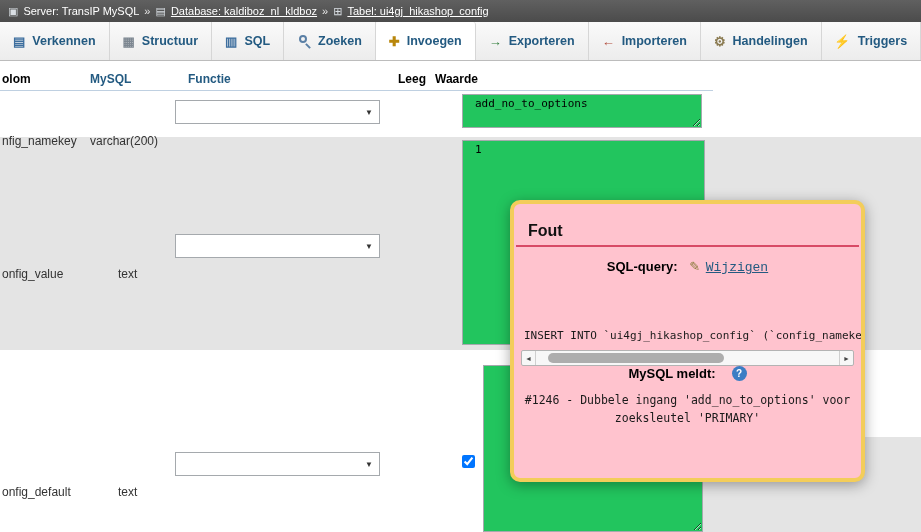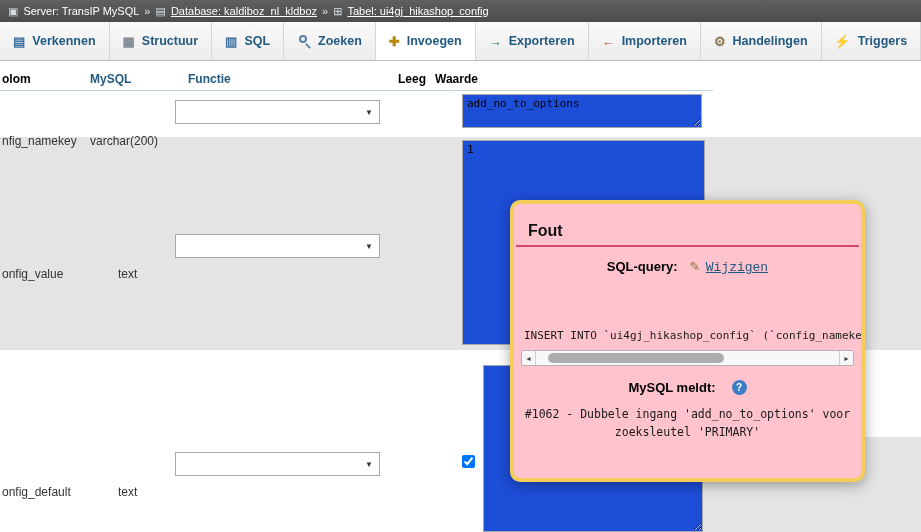--- a/index.html
+++ b/index.html
@@ -54,21 +54,21 @@
 
   .select {
     position:absolute; width:205px; height:24px; background:#fff;
     border:1px solid #a5a9ad; cursor:pointer;
   }
   .select .select-arrow {
     position:absolute; right:6px; top:7px; font-size:8px; color:#333;
   }
   textarea.val {
     position:absolute; font-family:"DejaVu Sans Mono", monospace; font-size:11px;
-    padding:2px 4px; border:1px solid #a5a9ad; background:#1d4ed8; color:#000;
+    padding:2px 12px; border:1px solid #a5a9ad; background:#22c55e; color:#000;
     resize:both;
   }
   input.nullbox { position:absolute; width:13px; height:13px; cursor:pointer; }
 
   
   #error-dialog {
     position:absolute; left:510px; top:200px; width:355px; height:282px;
     background:#ffc3ce;
     border:4px solid #f3cd5a; border-radius:10px;
     box-shadow:0 3px 14px rgba(0,0,0,.35);
@@ -95,21 +95,21 @@
     position:absolute; top:0; width:14px; height:100%;
     display:flex; align-items:center; justify-content:center;
     font-size:7px; color:#444; cursor:pointer;
   }
   .scroll-arrow.left { left:0; border-right:1px solid #cfcfcf; }
   .scroll-arrow.right { right:0; border-left:1px solid #cfcfcf; }
   .scroll-thumb {
     position:absolute; left:8%; width:53%; top:2px; height:10px;
     background:#adadad; border-radius:5px; cursor:grab;
   }
-  .mysql-row { margin-top:14px; font-size:13px; font-weight:bold; color:#000;
+  .mysql-row { margin-top:0; font-size:13px; font-weight:bold; color:#000;
     display:flex; align-items:center; justify-content:center; gap:16px; }
   .help-icon {
     display:inline-block; width:15px; height:15px; border-radius:50%;
     background:#3b7dc4; color:#fff; font-size:10px; font-weight:bold;
     line-height:15px; text-align:center; cursor:pointer;
   }
   .err-msg {
     margin-top:10px; font-family:"DejaVu Sans Mono", monospace;
     font-size:11.5px; color:#1a1a1a; line-height:1.6;
   }
@@ -219,19 +219,19 @@
       <div class="scrollbar">
         <span class="scroll-arrow left">◄</span>
         <span class="scroll-thumb"></span>
         <span class="scroll-arrow right">►</span>
       </div>
       <div class="mysql-row">
         <span>MySQL meldt:</span>
         <span class="help-icon">?</span>
       </div>
       <div class="err-msg">
-        <div>#1062 - Dubbele ingang 'add_no_to_options' voor</div>
+        <div>#1246 - Dubbele ingang 'add_no_to_options' voor</div>
         <div>zoeksleutel 'PRIMARY'</div>
       </div>
     </div>
   </div>
 
 </div>
 
 </body></html>

